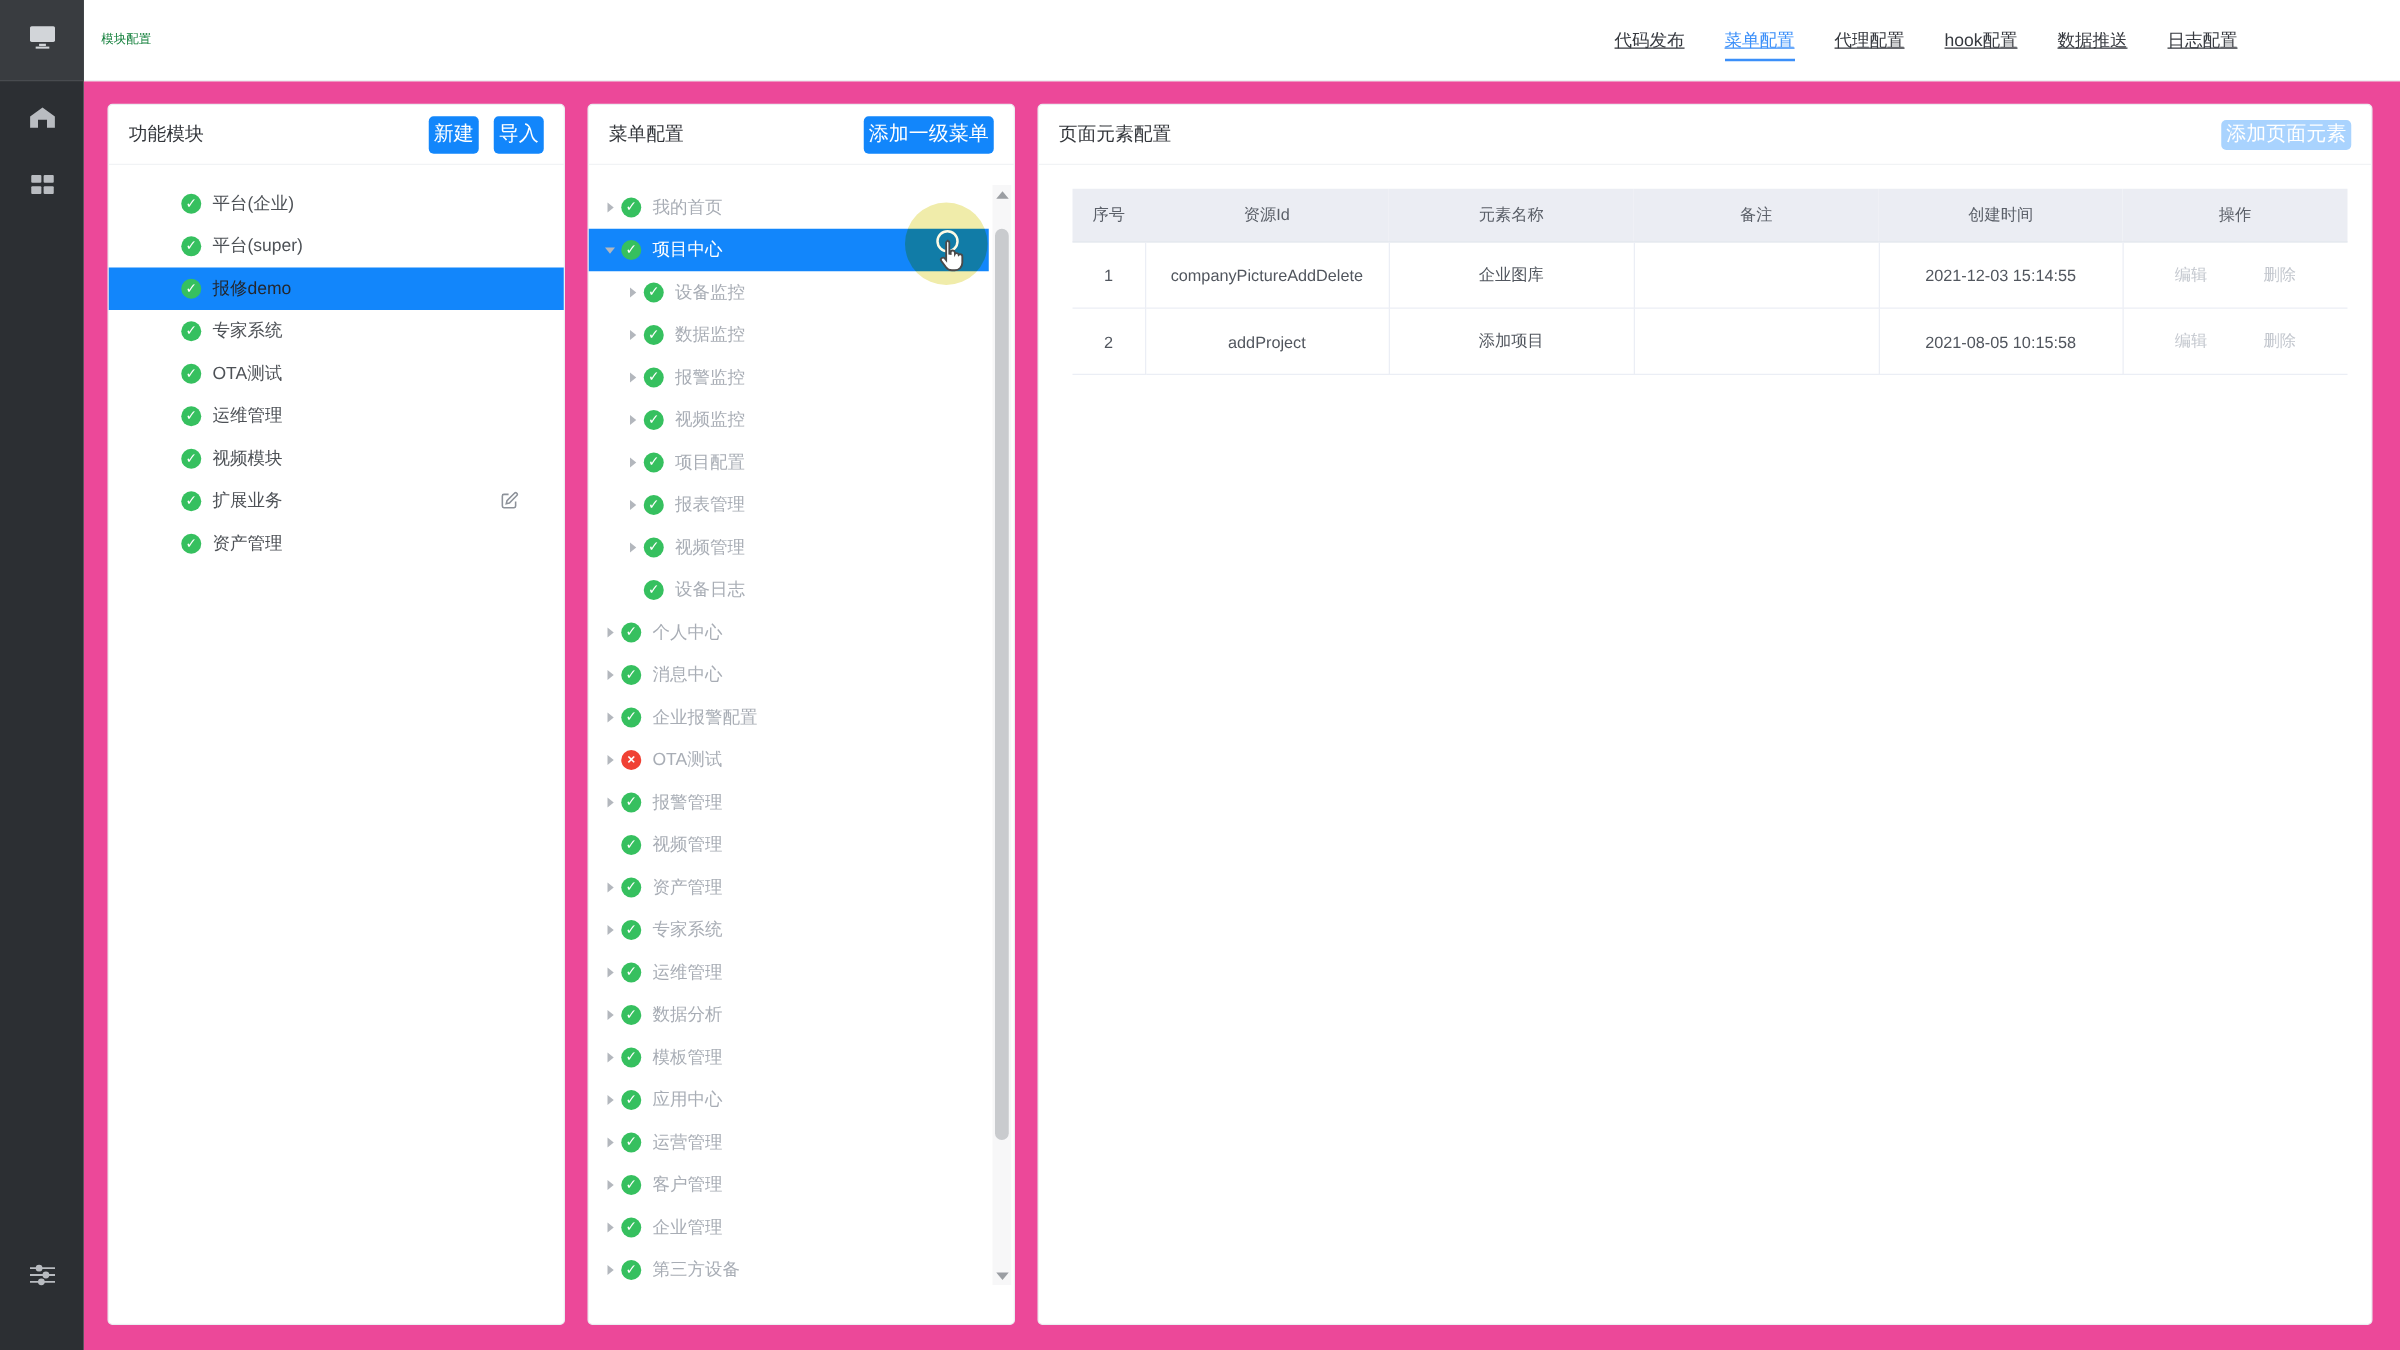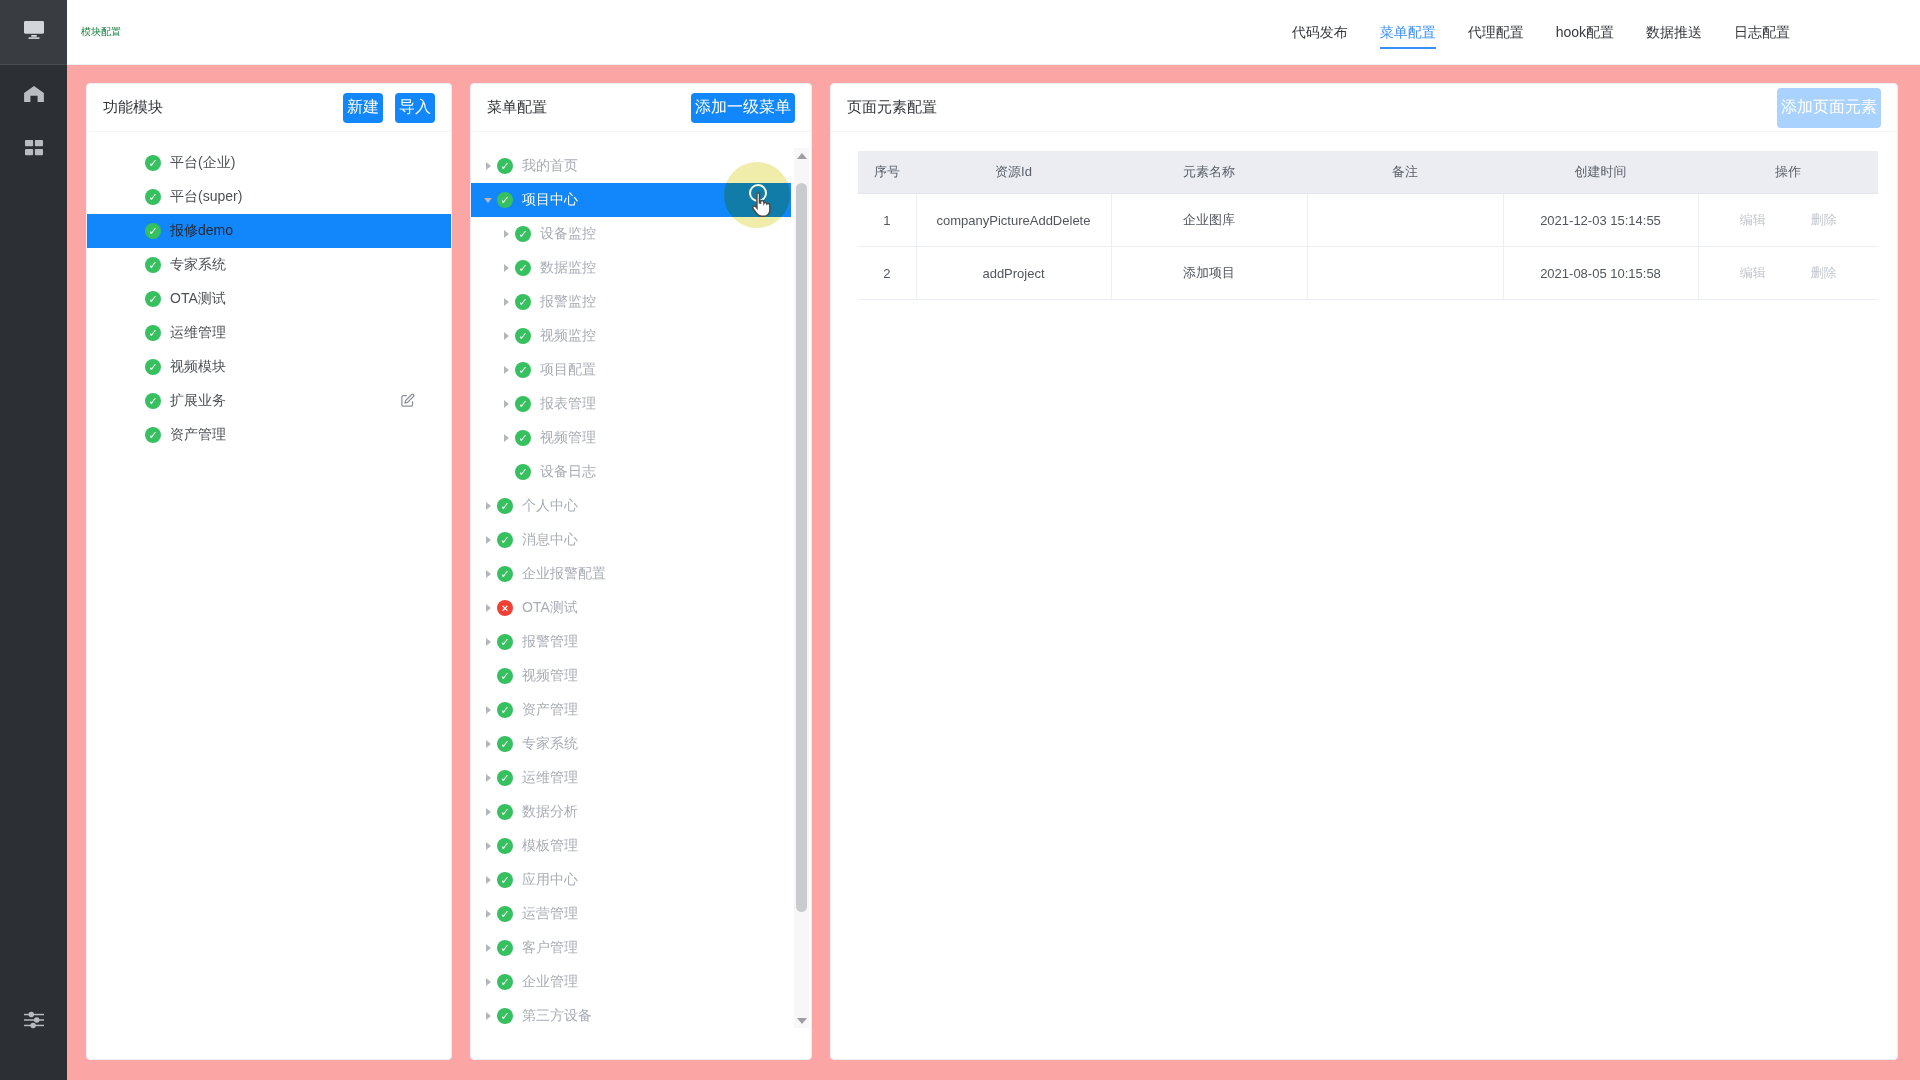--- a/index.html
+++ b/index.html
@@ -9,36 +9,36 @@
   
   .sidebar{position:absolute;left:0;top:0;width:67px;height:1080px;background:#2c2f33;z-index:5;}
   .sb-top{height:64px;background:#393c40;display:flex;align-items:center;justify-content:center;border-bottom:1px solid rgba(255,255,255,.08);}
   .sb-ico{position:absolute;left:0;width:67px;height:40px;display:flex;align-items:center;justify-content:center;cursor:pointer;}
   .sb-ico svg{display:block;}
 
   
   .tophdr{position:absolute;left:67px;top:0;right:0;height:64px;background:#fff;border-bottom:1px solid #eef0f2;z-index:4;}
   .apptitle{position:absolute;left:14px;top:0;line-height:64px;font-size:10px;color:#15803d;}
   .tabs{position:absolute;right:130px;top:0;height:64px;display:flex;gap:32px;}
-  .tab{position:relative;line-height:64px;font-size:14px;color:#36393f;cursor:pointer;white-space:nowrap;}
+  .tab{position:relative;line-height:64px;font-size:14px;color:#36393f;cursor:pointer;white-space:nowrap;text-decoration:underline;}
   .tab.active{color:#3b8ff9;}
   .tab.active::after{content:'';position:absolute;left:0;right:0;top:47px;height:2px;background:#3b8ff9;}
 
   
-  .content{position:absolute;left:67px;top:64px;right:0;bottom:0;background:#fca5a5;}
+  .content{position:absolute;left:67px;top:64px;right:0;bottom:0;background:#ec4899;}
   .card{position:absolute;top:19px;height:977px;background:#fff;border:1px solid #ebeef2;border-radius:4px;box-sizing:border-box;}
   .card-left{left:19px;width:366px;}
   .card-mid{left:403px;width:342px;}
   .card-right{left:763px;width:1068px;}
   .card-h{height:48px;border-bottom:1px solid #f1f3f5;display:flex;align-items:center;padding:0 16px;box-sizing:border-box;}
   .card-h .t{font-size:15px;color:#33363b;}
   .spacer{flex:1;}
   .btn{height:30px;padding:0 4px;background:#1286fb;color:#fff;border:none;border-radius:4px;font-size:16px;cursor:pointer;font-family:inherit;text-align:center;}
   .btn + .btn{margin-left:12px;}
-  .btn.disabled{background:#a9d3fe;height:40px;cursor:default;}
+  .btn.disabled{background:#a9d3fe;height:24px;cursor:default;}
 
   
   .tree{padding-top:14px;}
   .mtree{padding-top:17px;margin-right:20px;}
   .trow{height:34px;display:flex;align-items:center;font-size:14px;cursor:pointer;position:relative;}
   .ltree .lv0{padding-left:8px;}  .ltree .lv1{padding-left:40px;}
   .mtree .lv0{padding-left:8px;}  .mtree .lv1{padding-left:26px;}
   .caret{width:18px;height:18px;display:inline-flex;align-items:center;justify-content:center;flex:none;}
   .caret.right::before{content:'';border-left:5px solid #b3b7bd;border-top:4px solid transparent;border-bottom:4px solid transparent;}
   .caret.down::before{content:'';border-top:5px solid #b3b7bd;border-left:4px solid transparent;border-right:4px solid transparent;}

